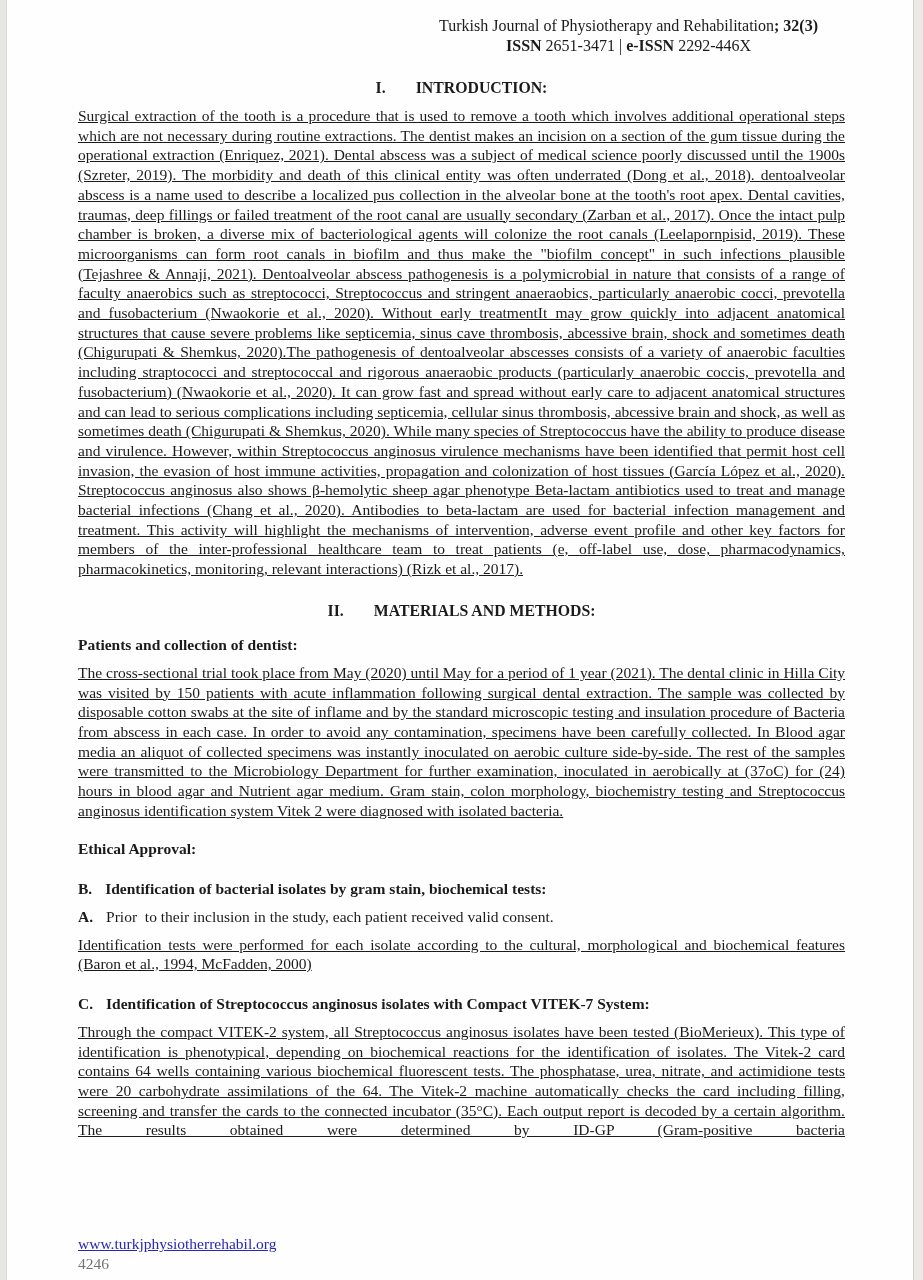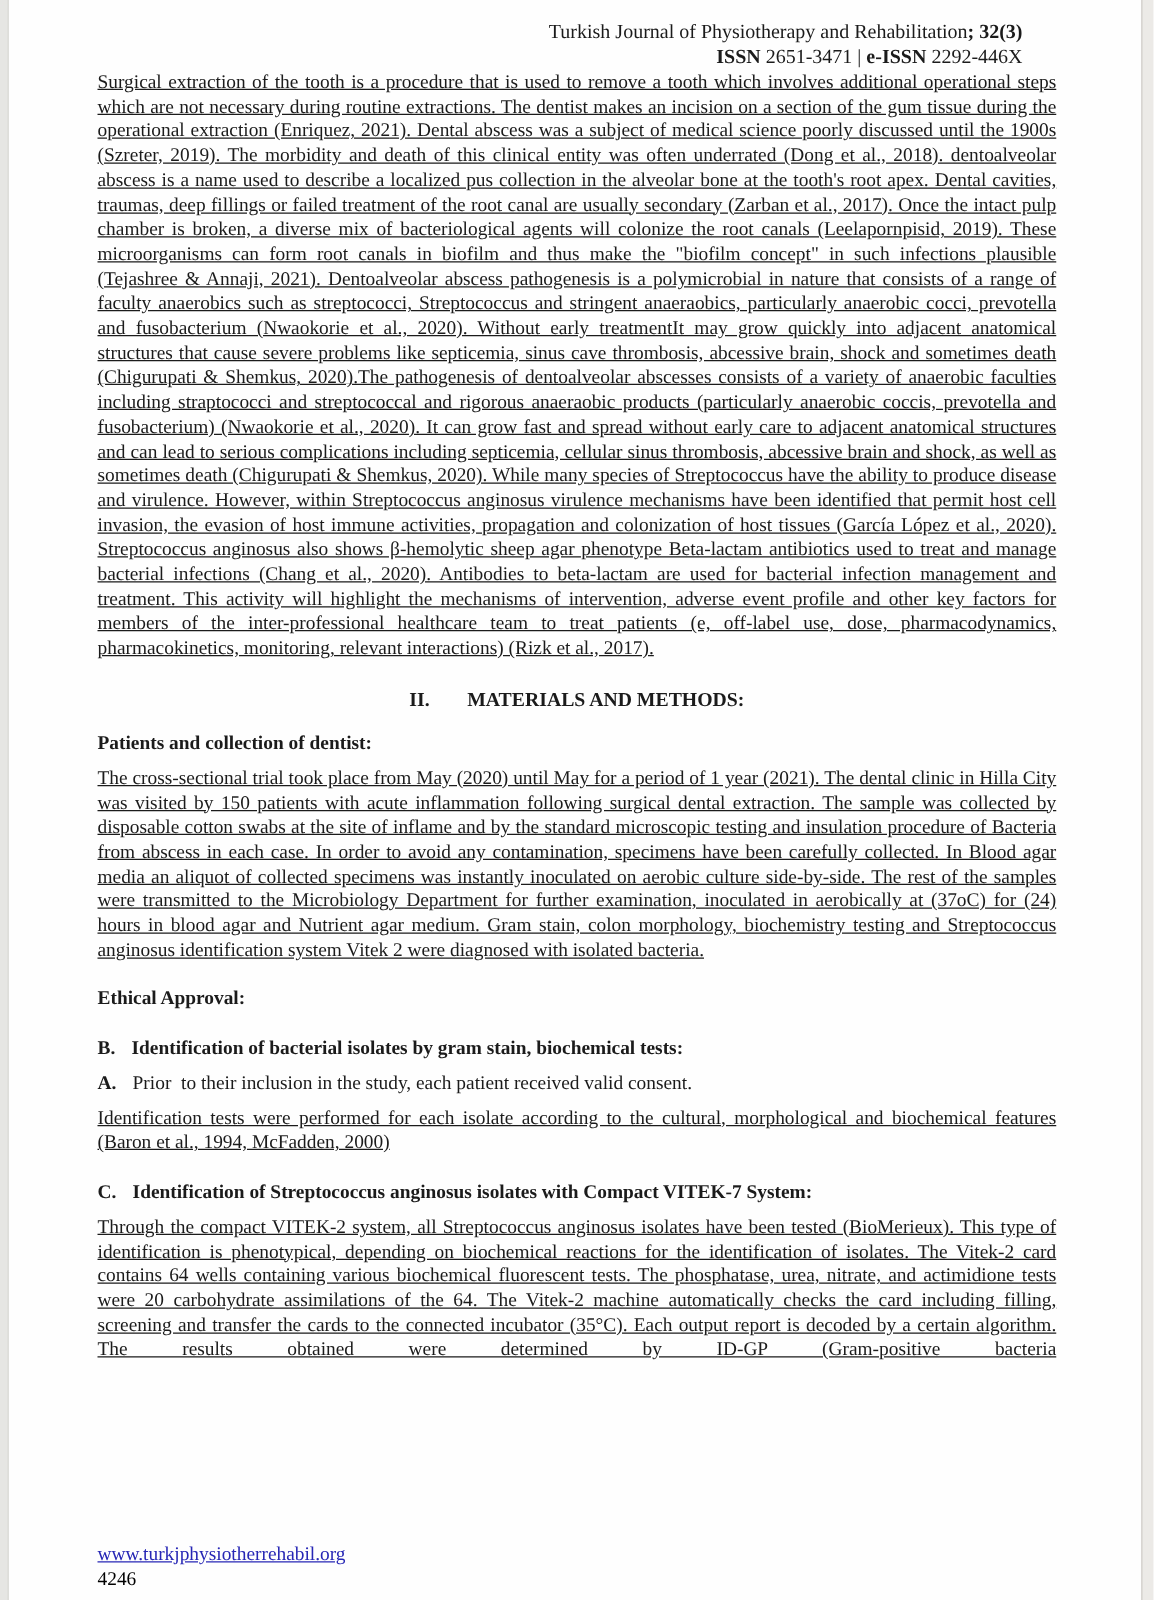--- a/index.html
+++ b/index.html
@@ -17,21 +17,21 @@
     position: absolute; left: 0; top: 0; bottom: 0;
     width: 6px; background: #e6e6e3; border-right: 1px solid #d9d9d5;
   }
   .edge-right {
     position: absolute; right: 0; top: 0; bottom: 0;
     width: 9px; background: #eceae7; border-left: 1px solid #cfcdc9;
   }
   .journal-header {
     width: fit-content;
     margin: 16px 105px 0 auto;
-    text-align: right;
+    text-align: center;
     font-size: 16px;
     line-height: 20px;
   }
   .journal-header .bold { font-weight: bold; }
   .content { padding: 0 78px; }
   .section-heading {
     text-align: center;
     font-weight: bold;
     font-size: 15.8px;
     line-height: 20px;
@@ -71,36 +71,37 @@
     position: absolute;
     left: 78px; right: 96px; bottom: 6px;
     display: flex;
     justify-content: space-between;
     align-items: baseline;
     font-size: 15.5px;
     line-height: 20px;
     flex-direction: column;
   }
   .footer a { color: #2727b5; text-decoration: underline; }
-  .footer .page-num { color: #000000; }
+  .footer .page-num { color: #737373; }
 </style>
 </head>
 <body>
 
 <div class="page">
   <div class="edge-left"></div>
   <div class="edge-right"></div>
 
   <div class="journal-header">
     <div><span>Turkish Journal of Physiotherapy and Rehabilitation</span><span class="bold">; 32(3)</span></div>
     <div><span class="bold">ISSN</span><span> 2651-3471 | </span><span class="bold">e-ISSN</span><span> 2292-446X</span></div>
   </div>
 
   <div class="content">
 
+    <h2 class="section-heading heading-intro"><span class="num">I.</span><span>INTRODUCTION:</span></h2>
 
     <p class="body">Surgical extraction of the tooth is a procedure that is used to remove a tooth which involves additional operational steps which are not necessary during routine extractions. The dentist makes an incision on a section of the gum tissue during the operational extraction (Enriquez, 2021). Dental abscess was a subject of medical science poorly discussed until the 1900s (Szreter, 2019). The morbidity and death of this clinical entity was often underrated (Dong et al., 2018). dentoalveolar abscess is a name used to describe a localized pus collection in the alveolar bone at the tooth's root apex. Dental cavities, traumas, deep fillings or failed treatment of the root canal are usually secondary (Zarban et al., 2017). Once the intact pulp chamber is broken, a diverse mix of bacteriological agents will colonize the root canals (Leelapornpisid, 2019). These microorganisms can form root canals in biofilm and thus make the "biofilm concept" in such infections plausible (Tejashree &amp; Annaji, 2021). Dentoalveolar abscess pathogenesis is a polymicrobial in nature that consists of a range of faculty anaerobics such as streptococci, Streptococcus and stringent anaeraobics, particularly anaerobic cocci, prevotella and fusobacterium (Nwaokorie et al., 2020). Without early treatmentIt may grow quickly into adjacent anatomical structures that cause severe problems like septicemia, sinus cave thrombosis, abcessive brain, shock and sometimes death (Chigurupati &amp; Shemkus, 2020).The pathogenesis of dentoalveolar abscesses consists of a variety of anaerobic faculties including straptococci and streptococcal and rigorous anaeraobic products (particularly anaerobic coccis, prevotella and fusobacterium) (Nwaokorie et al., 2020). It can grow fast and spread without early care to adjacent anatomical structures and can lead to serious complications including septicemia, cellular sinus thrombosis, abcessive brain and shock, as well as sometimes death (Chigurupati &amp; Shemkus, 2020). While many species of Streptococcus have the ability to produce disease and virulence. However, within Streptococcus anginosus virulence mechanisms have been identified that permit host cell invasion, the evasion of host immune activities, propagation and colonization of host tissues (García López et al., 2020). Streptococcus anginosus also shows β-hemolytic sheep agar phenotype Beta-lactam antibiotics used to treat and manage bacterial infections (Chang et al., 2020). Antibodies to beta-lactam are used for bacterial infection management and treatment. This activity will highlight the mechanisms of intervention, adverse event profile and other key factors for members of the inter-professional healthcare team to treat patients (e, off-label use, dose, pharmacodynamics, pharmacokinetics, monitoring, relevant interactions) (Rizk et al., 2017).</p>
 
     <h2 class="section-heading heading-methods"><span class="num">II.</span><span>MATERIALS AND METHODS:</span></h2>
 
     <p class="subheading">Patients and collection of dentist:</p>
 
     <p class="body">The cross-sectional trial took place from May (2020) until May for a period of 1 year (2021). The dental clinic in Hilla City was visited by 150 patients with acute inflammation following surgical dental extraction. The sample was collected by disposable cotton swabs at the site of inflame and by the standard microscopic testing and insulation procedure of Bacteria from abscess in each case. In order to avoid any contamination, specimens have been carefully collected. In Blood agar media an aliquot of collected specimens was instantly inoculated on aerobic culture side-by-side. The rest of the samples were transmitted to the Microbiology Department for further examination, inoculated in aerobically at (37oC) for (24) hours in blood agar and Nutrient agar medium. Gram stain, colon morphology, biochemistry testing and Streptococcus anginosus identification system Vitek 2 were diagnosed with isolated bacteria.</p>
 
     <p class="subheading subheading-ethical">Ethical Approval:</p>

